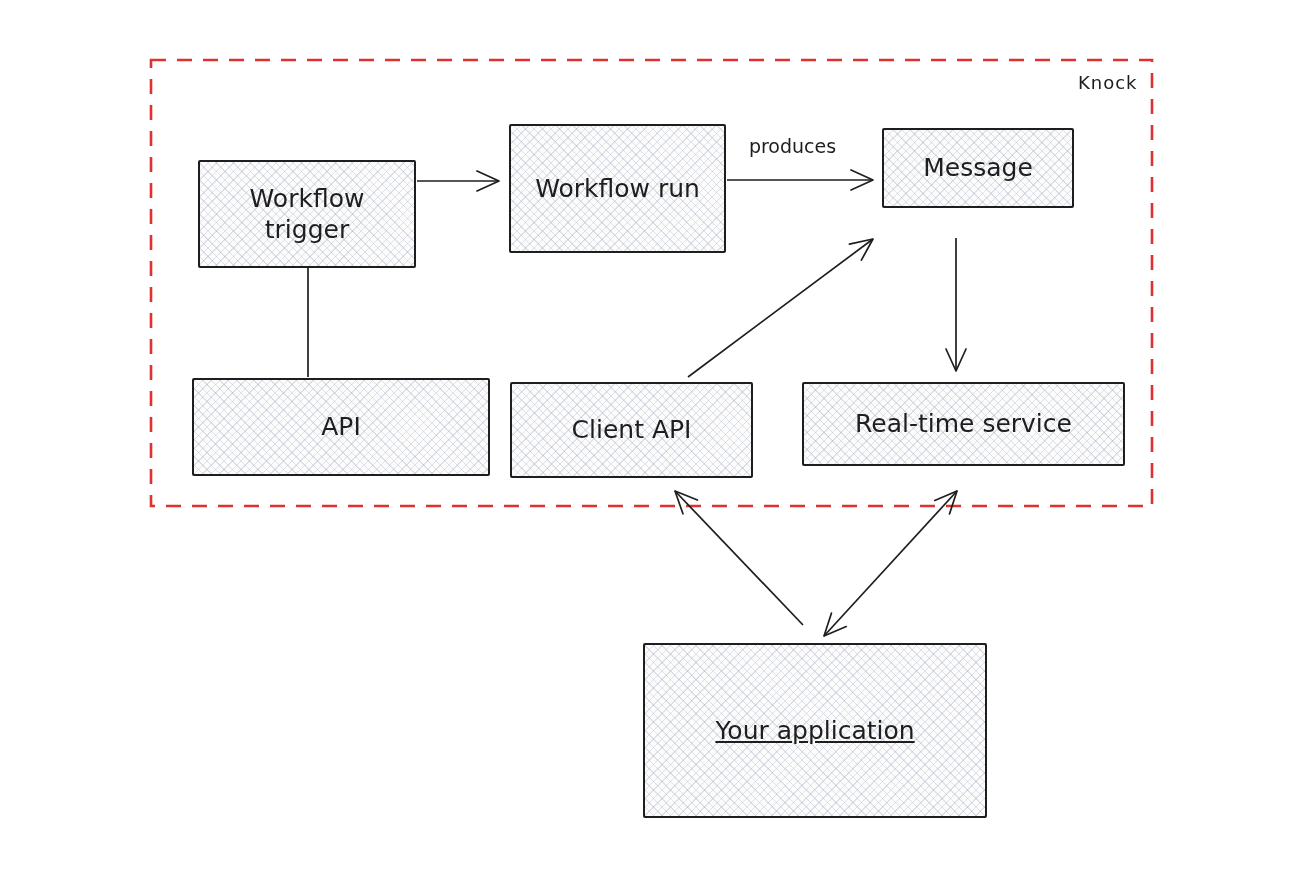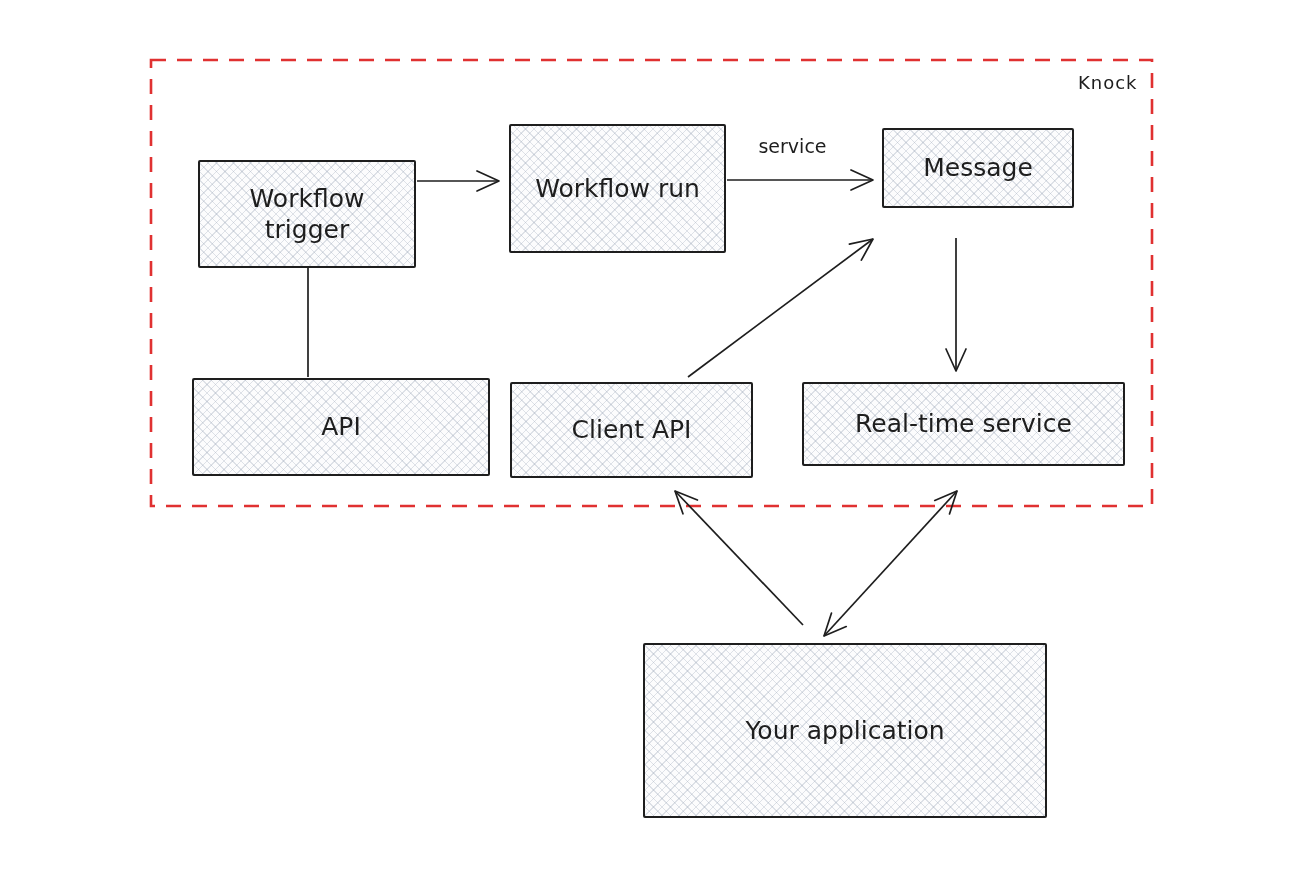--- a/index.html
+++ b/index.html
@@ -99,19 +99,19 @@
   </div>
 
   <div class="node" style="left:510px; top:382px; width:243px; height:96px;">
     <span class="node-label">Client API</span>
   </div>
 
   <div class="node" style="left:802px; top:382px; width:323px; height:84px;">
     <span class="node-label">Real-time service</span>
   </div>
 
-  <div class="node" style="left:643px; top:643px; width:404px; height:175px;">
+  <div class="node" style="left:643px; top:643px; width:344px; height:175px;text-decoration:underline;">
     <span class="node-label">Your application</span>
   </div>
 
-  <div class="edge-label" style="left:740px; top:135px; width:105px;">service</div>
+  <div class="edge-label" style="left:740px; top:135px; width:105px;">produces</div>
 
 </div>
 
 </body></html>

